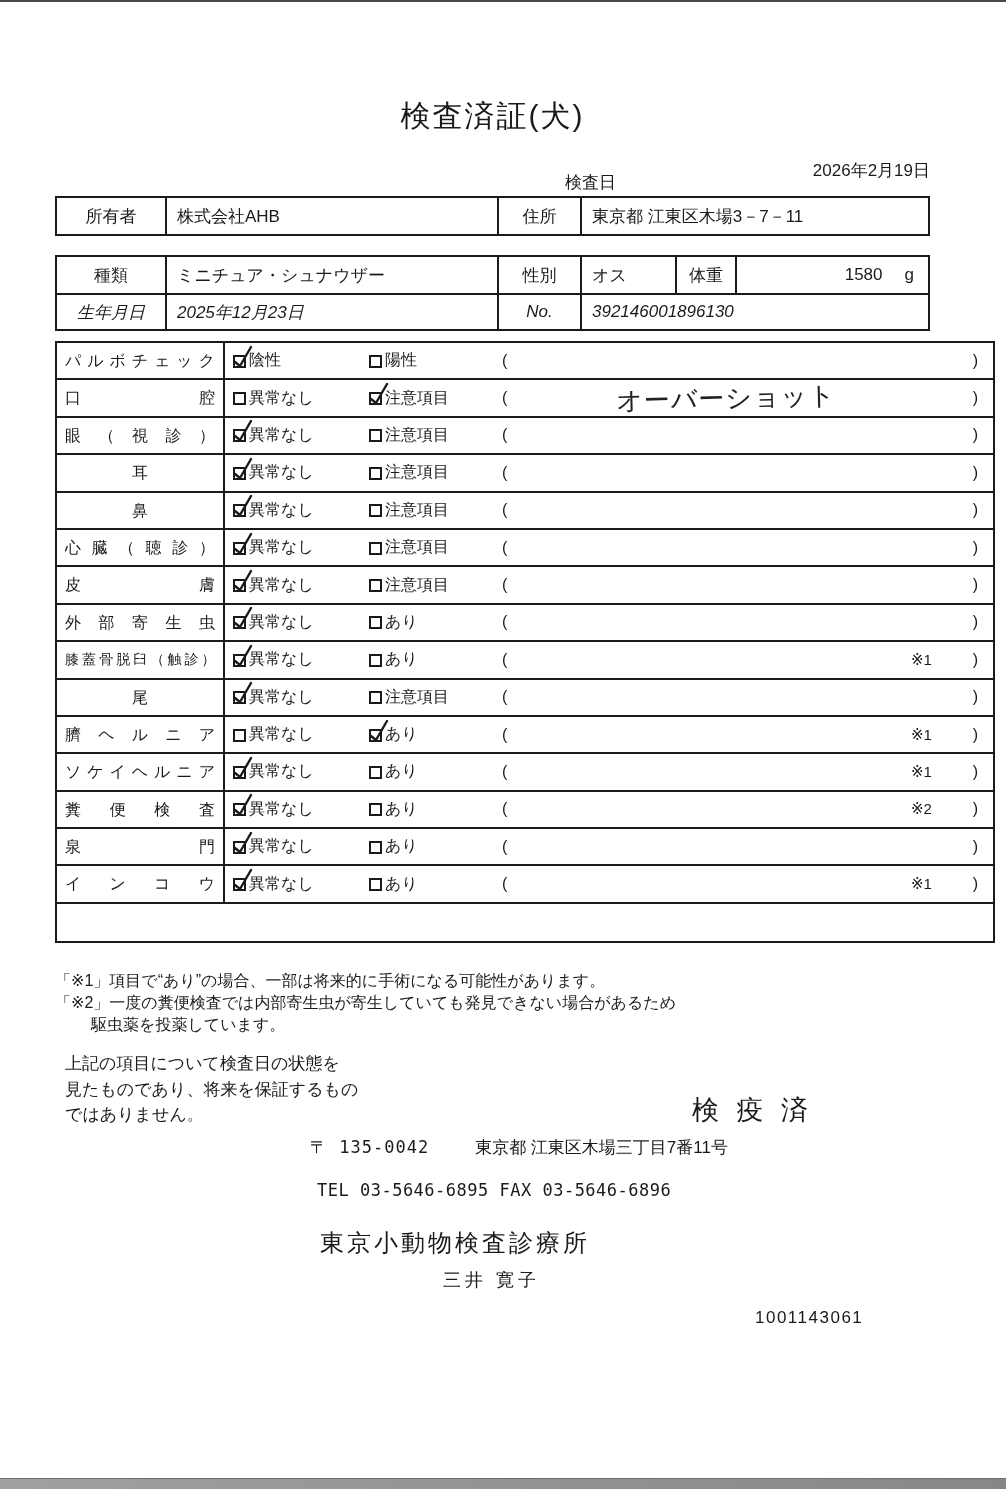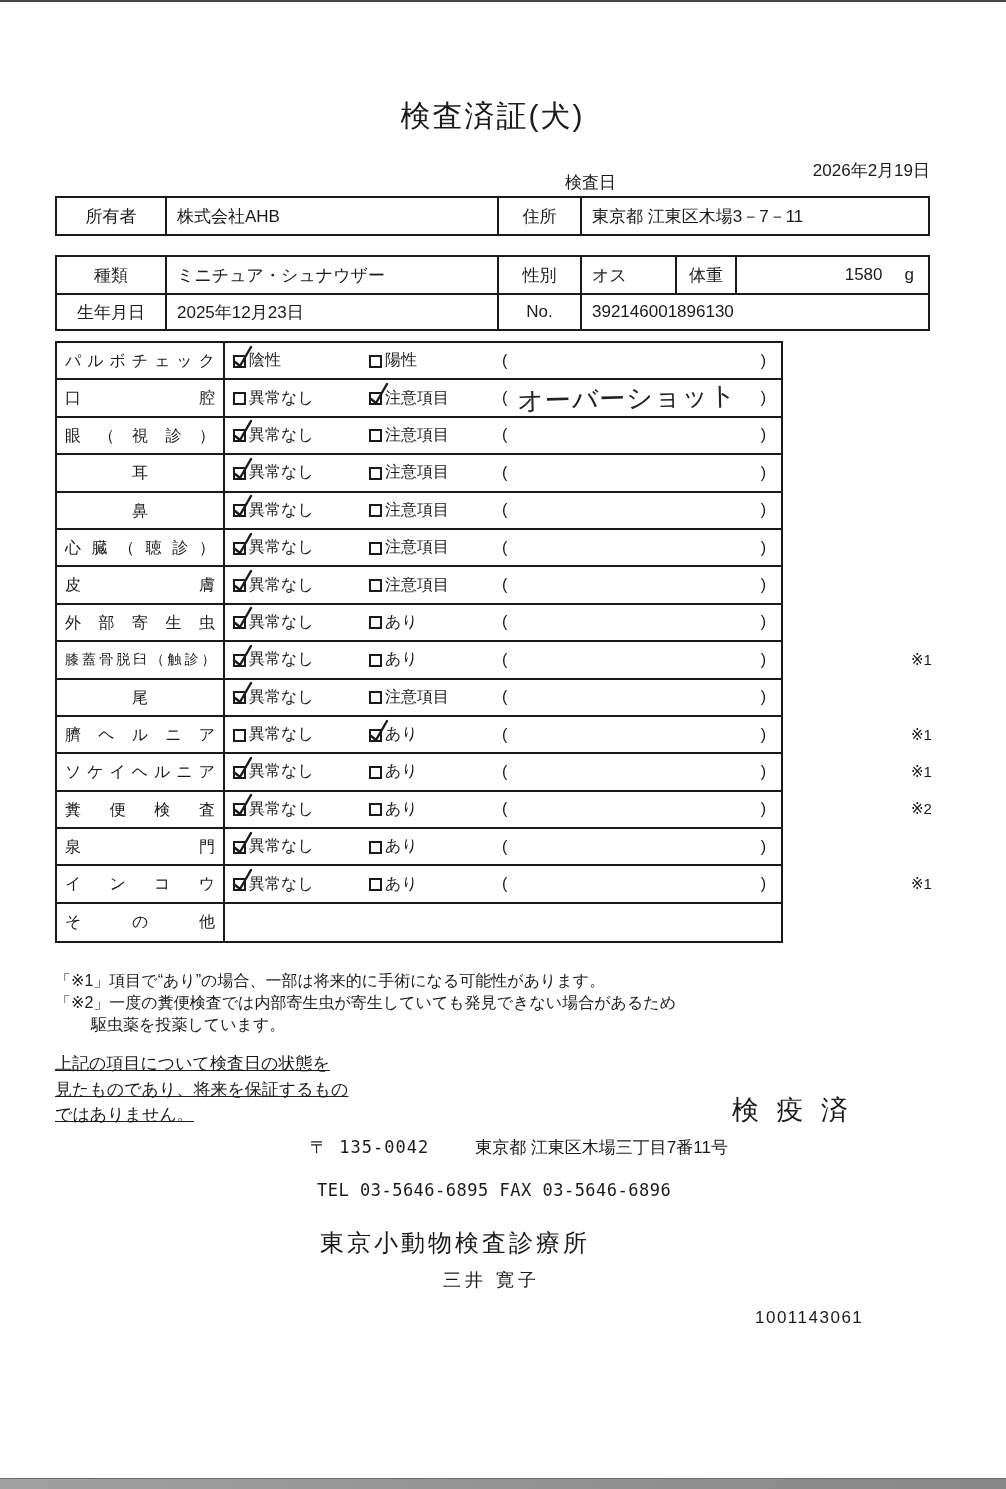--- a/index.html
+++ b/index.html
@@ -18,32 +18,32 @@
   .title { margin-top:96px; text-align:center; font-size:30px; letter-spacing:2px; }
 
   .date-line { position:relative; margin-top:22px; height:24px; font-size:17px; }
   .date-label { position:absolute; left:510px; top:12px; }
   .date-value { position:absolute; right:0; top:0; }
 
   .info-table { border:2px solid #1a1a1a; width:875px; }
   .owner-table { margin-top:13px; }
   .pet-table { margin-top:19px; }
   .i-row { display:grid; height:36px; }
-  .i-row + .i-row { border-top:2px solid #1a1a1a; }
+  .i-row + .i-row { border-top:2px solid #1a1a1a;font-style:italic; }
   .row-owner { grid-template-columns:108px 332px 83px 1fr; }
   .row-a { grid-template-columns:108px 332px 83px 95px 60px 1fr; }
   .row-b { grid-template-columns:108px 332px 83px 1fr; }
   .cell { display:flex; align-items:center; padding:0 10px; font-size:17px; overflow:hidden; white-space:nowrap; }
   .cell + .cell { border-left:2px solid #1a1a1a; }
   .cell.label { justify-content:center; padding:0 12px; }
   .cell.weight { justify-content:flex-end; gap:22px; padding-right:14px; }
 
   .intro { margin-top:13px; font-size:16px; }
 
-  .checklist { margin-top:10px; width:728px; border:2px solid #1a1a1a; }
+  .checklist { margin-top:10px; width:940px; border:2px solid #1a1a1a; }
   .c-row { position:relative; display:flex; height:37.4px; border-bottom:2px solid #1a1a1a; }
   .c-row:last-child { border-bottom:none; }
   .c-label {
     width:168px; flex:none; border-right:2px solid #1a1a1a;
     padding:8px 8px 0; font-size:16px;
     text-align:justify; text-align-last:justify; white-space:nowrap; overflow:hidden;
   }
   .c-label.single { text-align-last:center; }
   .c-label.long { font-size:14px; padding-top:9px; letter-spacing:-0.5px; }
   .c-opt { display:flex; align-items:center; gap:3px; font-size:16px; }
@@ -55,23 +55,23 @@
     font-size:26px; letter-spacing:1px; white-space:nowrap; color:#222; }
   .c-ref { position:absolute; left:854px; top:50%; transform:translateY(-50%);
     font-size:15px; white-space:nowrap; }
   .c-empty { flex:1; }
   .cb { position:relative; width:13px; height:13px; border:2px solid #1a1a1a; flex:none; margin-top:1px; }
   .cb svg { position:absolute; left:-3px; top:-13px; width:22px; height:26px; overflow:visible; }
 
   .notes { margin-top:27px; font-size:16px; line-height:22px; }
   .note-indent { margin-left:36px; }
 
-  .disclaimer { margin-top:15px; margin-left:0; font-size:17px; line-height:25.5px;text-decoration:underline; }
-
-  .stamp { position:absolute; left:732px; top:1092px; font-size:27px; letter-spacing:5px; white-space:nowrap; }
+  .disclaimer { margin-top:15px; margin-left:10px; font-size:17px; line-height:25.5px; }
+
+  .stamp { position:absolute; left:692px; top:1092px; font-size:27px; letter-spacing:5px; white-space:nowrap; }
 
   .postal-line { margin-top:8px; margin-left:255px; font-size:17px; display:flex; gap:46px; white-space:nowrap; }
   .postal-code { font-family:"DejaVu Sans Mono","Liberation Mono",monospace; letter-spacing:1px; }
   .tel-line { margin-top:21px; margin-left:262px; font-size:17px;
     font-family:"DejaVu Sans Mono","Liberation Mono",monospace; letter-spacing:0.5px; white-space:nowrap; }
   .clinic { margin-top:27px; margin-left:265px; font-size:24px; letter-spacing:3px; white-space:nowrap; }
   .vet { margin-top:9px; margin-left:388px; font-size:18px; letter-spacing:4px; white-space:nowrap; }
   .serial { margin-top:16px; margin-left:700px; font-size:17px; letter-spacing:1.5px; }
 </style>
 </head>
@@ -418,21 +418,20 @@
             <span class="opt-text">あり</span>
           </div>
           <div class="c-paren">
             <span>(</span>
             <span class="hand"></span>
             <span>)</span>
           </div>
           <div class="c-ref">※1</div>
         </div>
         <div class="c-row">
-          <div class="c-label">その他</div>
           <div class="c-empty"></div>
         </div>
       </div>
 
     <div class="notes">
       <div>「※1」項目で“あり”の場合、一部は将来的に手術になる可能性があります。</div>
       <div>「※2」一度の糞便検査では内部寄生虫が寄生していても発見できない場合があるため</div>
       <div class="note-indent">駆虫薬を投薬しています。</div>
     </div>
 

